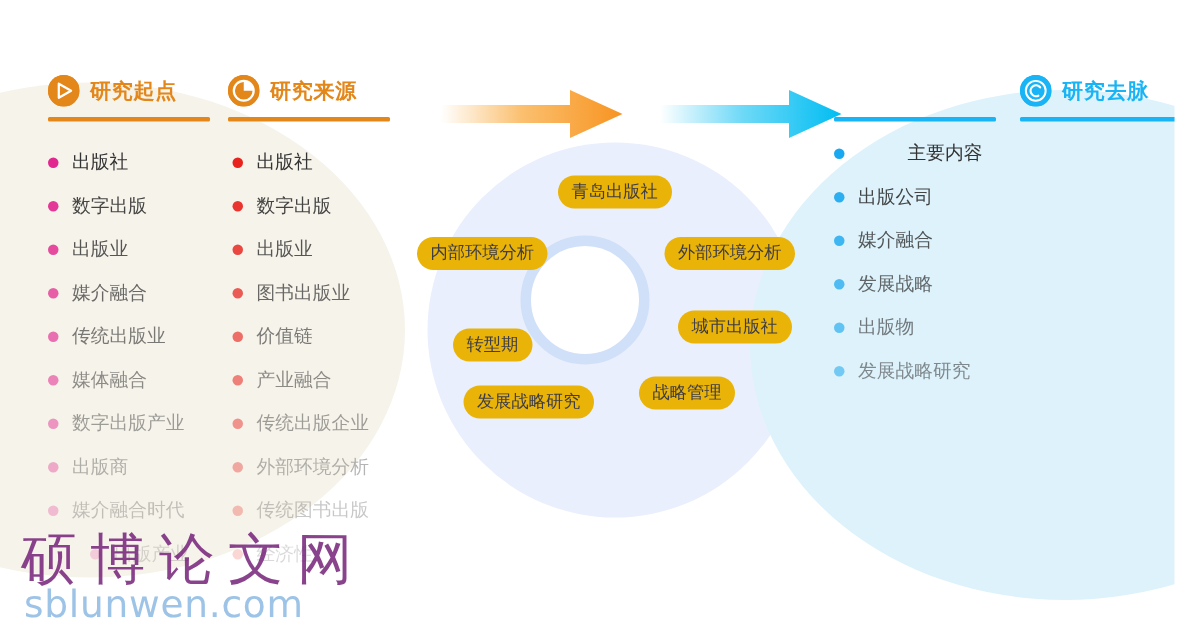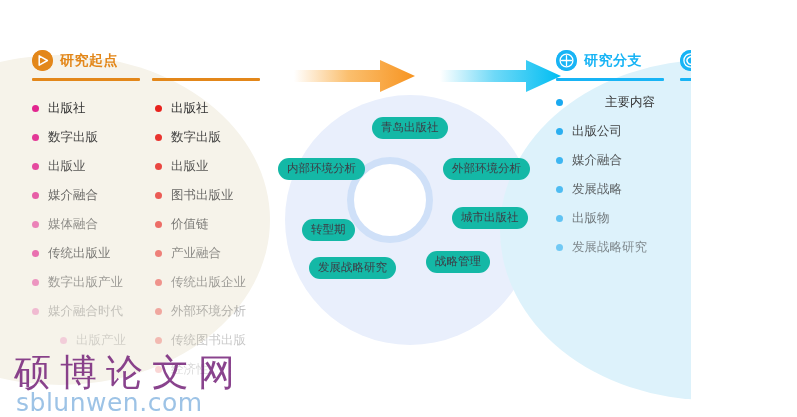--- a/index.html
+++ b/index.html
@@ -4,21 +4,21 @@
 <style>
   * { box-sizing: border-box; margin: 0; padding: 0; }
   html, body {
     width: 797px; height: 417px;
     background: #ffffff;
     font-family: "DejaVu Sans", "Liberation Sans", sans-serif;
     overflow: hidden;
   }
   #stage {
     position: relative;
-    width: 691px; height: 417px;
+    width: 783px; height: 417px;
     background: #ffffff;
     overflow: hidden;
   }
 
   
   .blob { position: absolute; border-radius: 50%; pointer-events: none; }
   .blob-left {
     left: -150px; top: 55px;
     width: 420px; height: 330px;
     background: #f6f3ea;
@@ -99,21 +99,21 @@
     position: absolute;
     left: 347px; top: 157px;
     width: 86px; height: 86px;
     display: flex; align-items: center; justify-content: center;
     font-size: 13px;
     font-weight: bold;
     color: #3a3a3a;
   }
   .tag {
     position: absolute;
-    background: #14b8a6;
+    background: #eab308;
     color: #3d3d46;
     font-size: 11.5px;
     padding: 4px 9px 5px;
     border-radius: 11px;
     white-space: nowrap;
     line-height: 1.1;
   }
 
   
   .wm-cn {
@@ -146,32 +146,32 @@
     <span class="head-icon">
       <svg width="21" height="21" viewBox="0 0 21 21">
         <circle cx="10.5" cy="10.5" r="10.5" fill="#e3871a"></circle>
         <path d="M7.2 5.8 L15.4 10.5 L7.2 15.2 Z" fill="none" stroke="#ffffff" stroke-width="1.5" stroke-linejoin="round"></path>
       </svg>
     </span>
     <span class="head-title">研究起点</span>
   </div>
   <div class="head-rule" style="left:32px; top:78px; width:108px; background:#e3871a;"></div>
 
-  <div class="head-rule" style="left:152px; top:78px; width:108px; background:#e3871a;"></div>
-
-  <div class="col-head blue" style="left:556px; top:50px;">
+  <div class="col-head orange" style="left:152px; top:50px;">
     <span class="head-icon">
       <svg width="21" height="21" viewBox="0 0 21 21">
-        <circle cx="10.5" cy="10.5" r="10.5" fill="#18b4f5"></circle>
-        <circle cx="10.5" cy="10.5" r="6.4" fill="none" stroke="#ffffff" stroke-width="1.3"></circle>
-        <path d="M10.5 5.6 V15.4 M5.6 10.5 H15.4" stroke="#ffffff" stroke-width="1.3" stroke-linecap="round"></path>
+        <circle cx="10.5" cy="10.5" r="10.5" fill="#e3871a"></circle>
+        <circle cx="10.5" cy="10.5" r="6.6" fill="none" stroke="#ffffff" stroke-width="1.5"></circle>
+        <path d="M10.5 10.5 L10.5 3.9 A6.6 6.6 0 0 1 17.1 10.5 Z" fill="#ffffff"></path>
       </svg>
     </span>
-    <span class="head-title">研究分支</span>
-  </div>
+    <span class="head-title">研究来源</span>
+  </div>
+  <div class="head-rule" style="left:152px; top:78px; width:108px; background:#e3871a;"></div>
+
   <div class="head-rule" style="left:556px; top:78px; width:108px; background:#18b4f5;"></div>
 
   <div class="col-head blue" style="left:680px; top:50px;">
     <span class="head-icon">
       <svg width="21" height="21" viewBox="0 0 21 21">
         <circle cx="10.5" cy="10.5" r="10.5" fill="#18b4f5"></circle>
         <circle cx="10.5" cy="10.5" r="6.6" fill="none" stroke="#ffffff" stroke-width="1.3"></circle>
         <path d="M13.4 8.2 a3.6 3.6 0 1 0 -1.2 5.6" fill="none" stroke="#ffffff" stroke-width="1.5" stroke-linecap="round"></path>
       </svg>
     </span>
@@ -189,31 +189,35 @@
         <span style="color: rgb(51, 51, 51);">数字出版</span>
       </div>
       <div class="li" style="opacity: 0.818;">
         <span class="dot" style="background: rgb(226, 38, 143);"></span>
         <span style="color: rgb(51, 51, 51);">出版业</span>
       </div>
       <div class="li" style="opacity: 0.727;">
         <span class="dot" style="background: rgb(226, 38, 143);"></span>
         <span style="color: rgb(51, 51, 51);">媒介融合</span>
       </div>
+      <div class="li" style="opacity: 0.636;">
+        <span class="dot" style="background: rgb(226, 38, 143);"></span>
+        <span style="color: rgb(51, 51, 51);">传统出版业</span>
+      </div>
       <div class="li" style="opacity: 0.544;">
         <span class="dot" style="background: rgb(226, 38, 143);"></span>
         <span style="color: rgb(51, 51, 51);">媒体融合</span>
       </div>
-      <div class="li" style="opacity: 0.636;">
-        <span class="dot" style="background: rgb(226, 38, 143);"></span>
-        <span style="color: rgb(51, 51, 51);">传统出版业</span>
-      </div>
       <div class="li" style="opacity: 0.453;">
         <span class="dot" style="background: rgb(226, 38, 143);"></span>
         <span style="color: rgb(51, 51, 51);">数字出版产业</span>
+      </div>
+      <div class="li" style="opacity: 0.362;">
+        <span class="dot" style="background: rgb(226, 38, 143);"></span>
+        <span style="color: rgb(51, 51, 51);">出版商</span>
       </div>
       <div class="li" style="opacity: 0.271;">
         <span class="dot" style="background: rgb(226, 38, 143);"></span>
         <span style="color: rgb(51, 51, 51);">媒介融合时代</span>
       </div>
       <div class="li" style="opacity: 0.18; padding-left: 28px;">
         <span class="dot" style="background: rgb(226, 38, 143);"></span>
         <span style="color: rgb(51, 51, 51);">出版产业</span>
       </div>
     </div>

